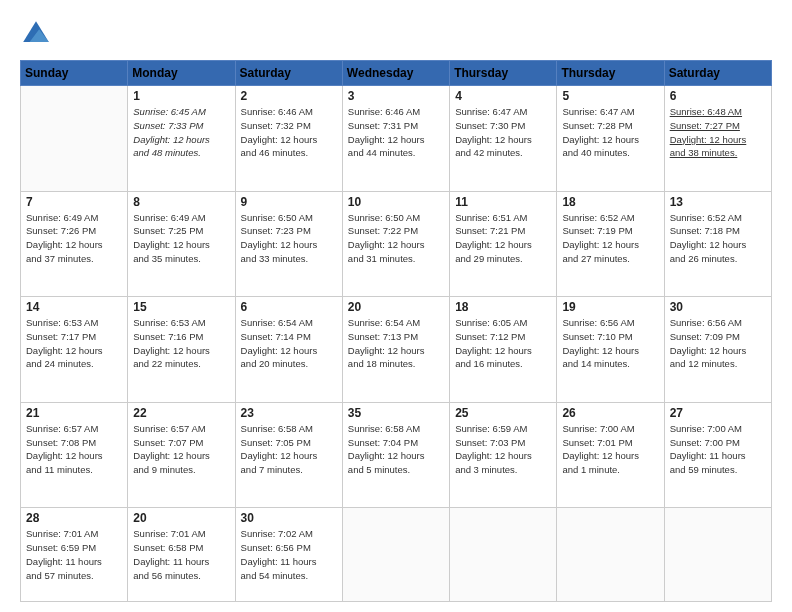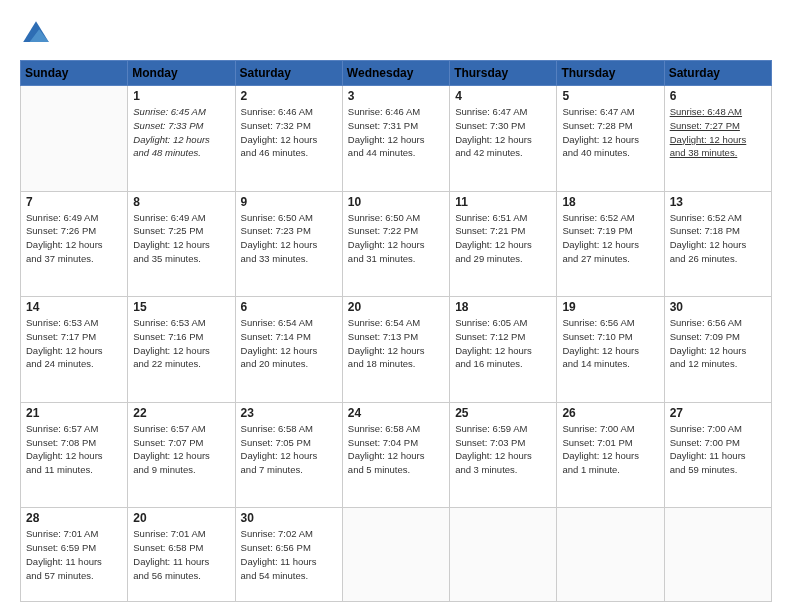--- a/index.html
+++ b/index.html
@@ -300,21 +300,21 @@
 and 9 minutes.</div>
           </td>
           <td>
             <span class="day-num">23</span>
             <div class="day-info" style="white-space: pre-line;">Sunrise: 6:58 AM
 Sunset: 7:05 PM
 Daylight: 12 hours
 and 7 minutes.</div>
           </td>
           <td>
-            <span class="day-num">24</span>
+            <span class="day-num">35</span>
             <div class="day-info" style="white-space: pre-line;">Sunrise: 6:58 AM
 Sunset: 7:04 PM
 Daylight: 12 hours
 and 5 minutes.</div>
           </td>
           <td>
             <span class="day-num">25</span>
             <div class="day-info" style="white-space: pre-line;">Sunrise: 6:59 AM
 Sunset: 7:03 PM
 Daylight: 12 hours

